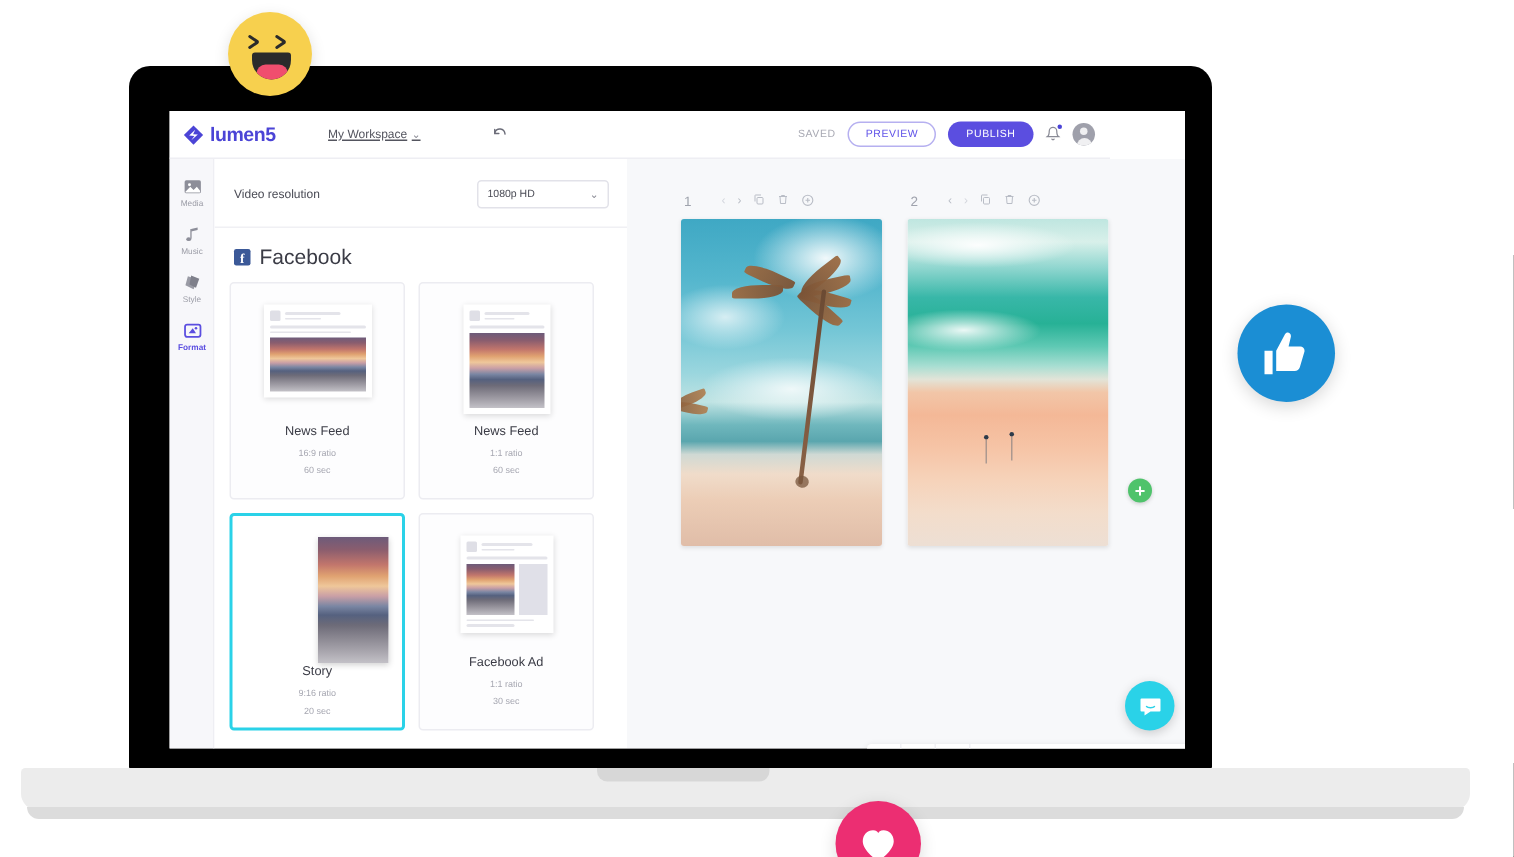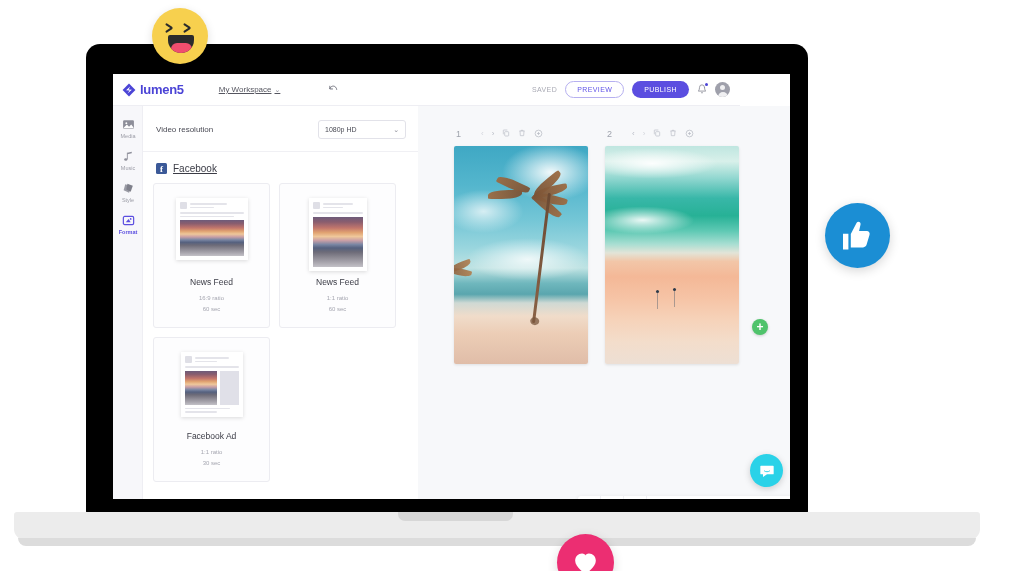--- a/index.html
+++ b/index.html
@@ -134,21 +134,21 @@
   .section-head {
     display: flex; align-items: center; gap: 6px;
     padding: 11px 0 9px 13px;
   }
   .fb-mark {
     width: 11px; height: 11px; background: #3b5998; border-radius: 1.5px;
     color: #fff; font-size: 9px; font-weight: bold; font-family: "Liberation Serif", serif;
     display: flex; align-items: flex-end; justify-content: center; line-height: 1;
     padding-bottom: 0px;
   }
-  .section-title { font-size: 10px; color: #3b3c46; text-decoration: underline; }
+  .section-title { font-size: 14px; color: #3b3c46; }
 
   .card-grid {
     display: flex; flex-wrap: wrap; gap: 9px; padding: 0 10px; text-align: right;
   }
   .tpl-card {
     width: 117px; height: 145px;
     border: 1px solid #ececf1; border-radius: 3px;
     background: #fdfdfe;
     display: flex; flex-direction: column; align-items: center;
     padding-top: 14px;
@@ -457,20 +457,28 @@
               </div>
             </div>
             <div class="thumb-line" style="width:100%;margin-bottom:3px"></div>
             <div class="thumb-img sunset-grad" style="width:50px;height:50px"></div>
           </div>
           <div class="tpl-name">News Feed</div>
           <div class="tpl-meta">1:1 ratio</div>
           <div class="tpl-meta">60 sec</div>
         </div>
 
+        <div class="tpl-card selected">
+          <div class="thumb-card" style="width:0;padding:0;box-shadow:none;">
+            <div class="thumb-img sunset-grad" style="width:47px;height:84px;box-shadow:0 1px 4px rgba(0,0,0,.18);"></div>
+          </div>
+          <div class="tpl-name">Story</div>
+          <div class="tpl-meta">9:16 ratio</div>
+          <div class="tpl-meta">20 sec</div>
+        </div>
 
         <div class="tpl-card">
           <div class="thumb-card" style="width:62px;">
             <div class="thumb-head">
               <div class="thumb-ava"></div>
               <div class="thumb-lines">
                 <div class="thumb-line" style="width:78%"></div>
                 <div class="thumb-line" style="width:52%"></div>
               </div>
             </div>

